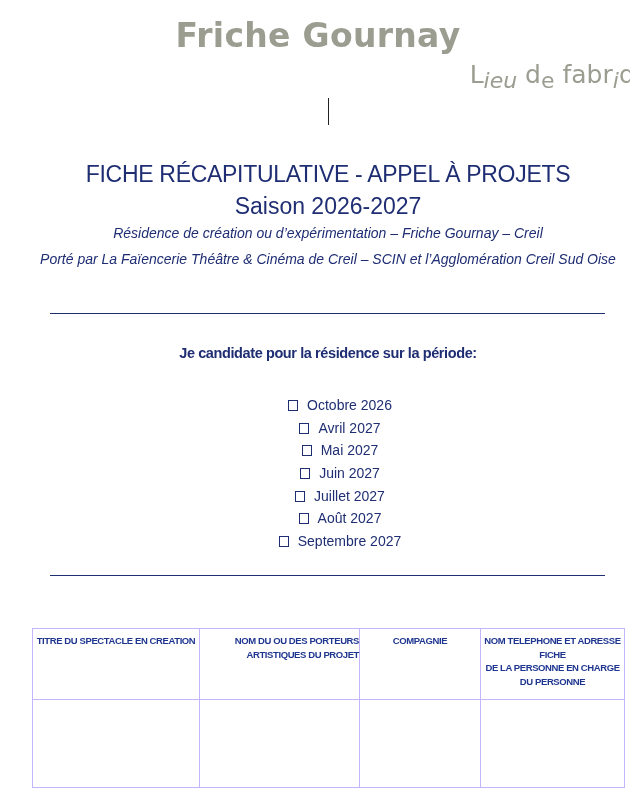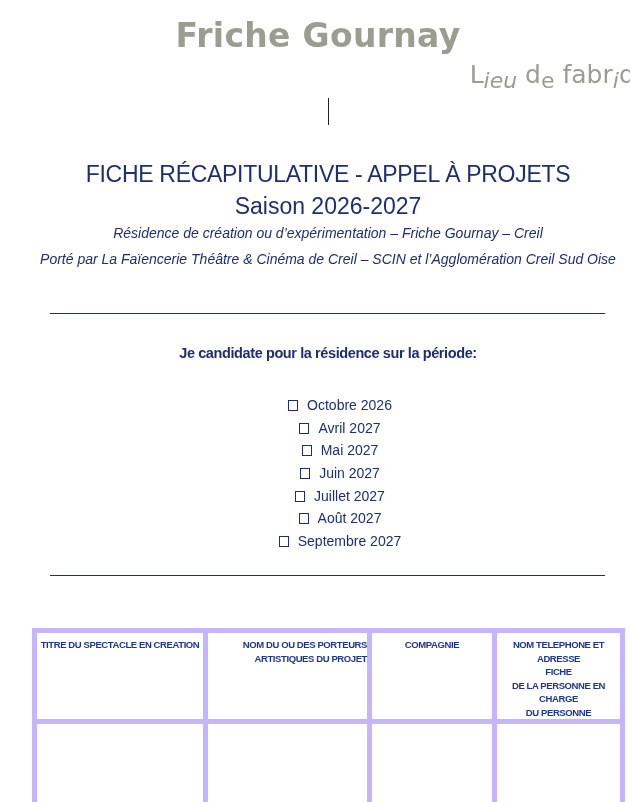--- a/index.html
+++ b/index.html
@@ -12,21 +12,21 @@
     .title1 { position:absolute; left:0; width:656px; top:159px; text-align:center; font-size:23px; color:#1f2e73; line-height:30px; letter-spacing:-0.3px; }
     .title2 { position:absolute; left:0; width:656px; top:191px; text-align:center; font-size:23px; color:#1f2e73; line-height:30px; }
     .sub1 { position:absolute; left:0; width:656px; top:223px; text-align:center; font-size:14px; font-style:italic; color:#1f2e73; line-height:20px; }
     .sub2 { position:absolute; left:0; width:656px; top:249px; text-align:center; font-size:14px; font-style:italic; color:#1f2e73; line-height:20px; }
     .rule { position:absolute; left:50px; width:555px; height:1px; background:#1f3070; }
     .period-q { position:absolute; left:0; width:656px; top:343px; text-align:center; font-size:14.5px; font-weight:bold; color:#1f2e73; letter-spacing:-0.4px; line-height:20px; }
     .periods { position:absolute; left:0; width:680px; top:395px; }
     .period { height:22.7px; line-height:20px; text-align:center; font-size:14px; color:#1f2e73; cursor:pointer; }
     .period .box { display:inline-block; width:8px; height:9px; border:1px solid #1f2e73; margin-right:9px; vertical-align:-1px; }
     table { position:absolute; left:32px; top:628px; width:593px; border-collapse:collapse; }
-    th, td { border:5px solid #c4b5fd; padding:0; }
+    th, td { border:1px solid #c4b5fd; padding:0; }
     th { height:65px; vertical-align:top; font-size:9.5px; font-weight:bold; color:#1f3690; letter-spacing:-0.4px; line-height:13.5px; padding-top:5px; text-align:center; }
     td { height:87px; }
   </style>
 </head>
 <body>
 
 <div class="logo-title">Friche Gournay</div>
 <div class="logo-sub"><span>L</span><span class="lo">ieu</span><span> d</span><span class="lo2">e</span><span> fab</span><span>r</span><span class="lo">i</span><span>que</span></div>
 <div class="logo-bar"></div>
 

